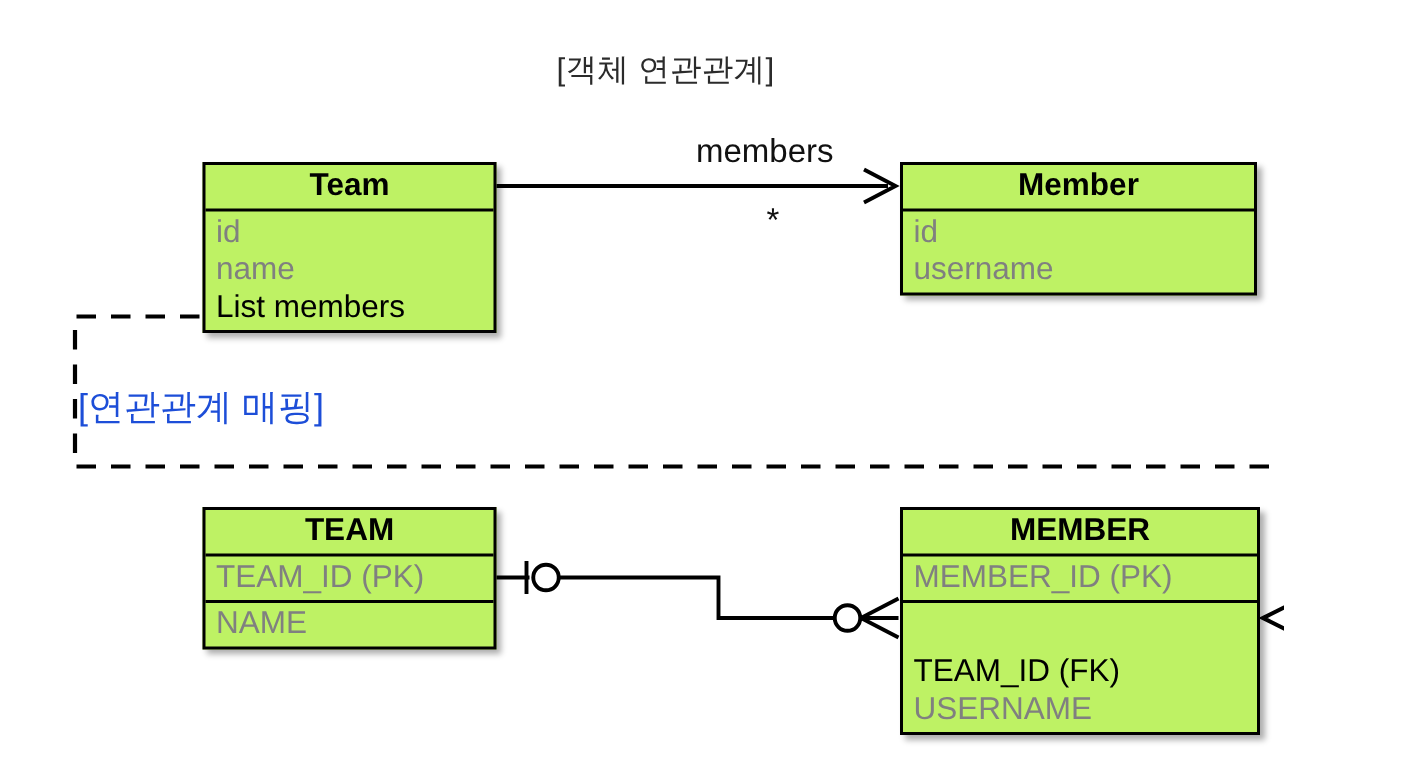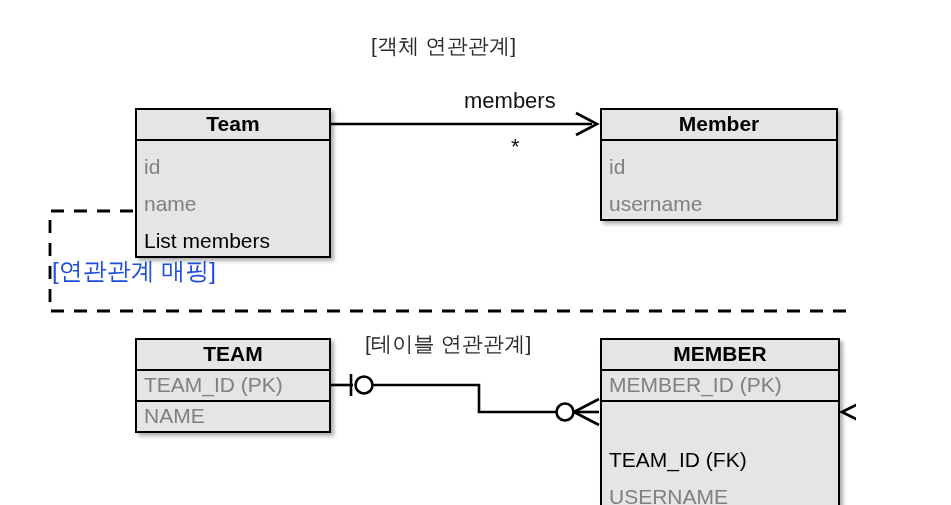--- a/index.html
+++ b/index.html
@@ -30,21 +30,21 @@
   .caption-small {
     font-size: 24px;
     color: #1d4ed8;
     white-space: nowrap;
   }
 
   
   .box {
     box-sizing: border-box;
     border: 2.5px solid #000000;
-    background: #e5e5e5;
+    background: #bef264;
     box-shadow: 3px 3px 4px rgba(0,0,0,0.32);
   }
   .box-title {
     box-sizing: border-box;
     text-align: center;
     font-weight: bold;
     color: #000000;
     font-size: 21px;
     line-height: 1;
     padding: 3px 6px 5px 6px;
@@ -53,21 +53,21 @@
   }
   .box-body {
     box-sizing: border-box;
     padding: 1px 0 3px 0;
   }
   .field {
     box-sizing: border-box;
     font-size: 21px;
     line-height: 25px;
     color: #808080;
-    padding: 12px 0 0 7px;
+    padding: 0 0 0 7px;
     white-space: nowrap;
   }
   .field.strong {
     color: #000000;
     font-weight: normal;
   }
   
   .row-cell {
     box-sizing: border-box;
     border-bottom: 2.5px solid #000000;
@@ -117,21 +117,20 @@
       <div class="field">id</div>
       <div class="field">username</div>
     </div>
   </div>
 
   <div class="abs assoc-label" style="left:464px; top:88px;">members</div>
   <div class="abs mult-label" style="left:511px; top:134px;">*</div>
 
   <div class="abs caption-small" style="left:52px; top:255px;">[연관관계 매핑]</div>
 
-  <div class="abs caption" style="left:365px; top:330px;">[테이블 연관관계]</div>
 
   <div class="abs box" style="left:135px; top:338px; width:196px;">
     <div class="box-title">TEAM</div>
     <div class="field row-cell">TEAM_ID (PK)</div>
     <div class="field row-cell last">NAME</div>
   </div>
 
   <div class="abs box" style="left:600px; top:338px; width:240px;">
     <div class="box-title">MEMBER</div>
     <div class="field row-cell">MEMBER_ID (PK)</div>

